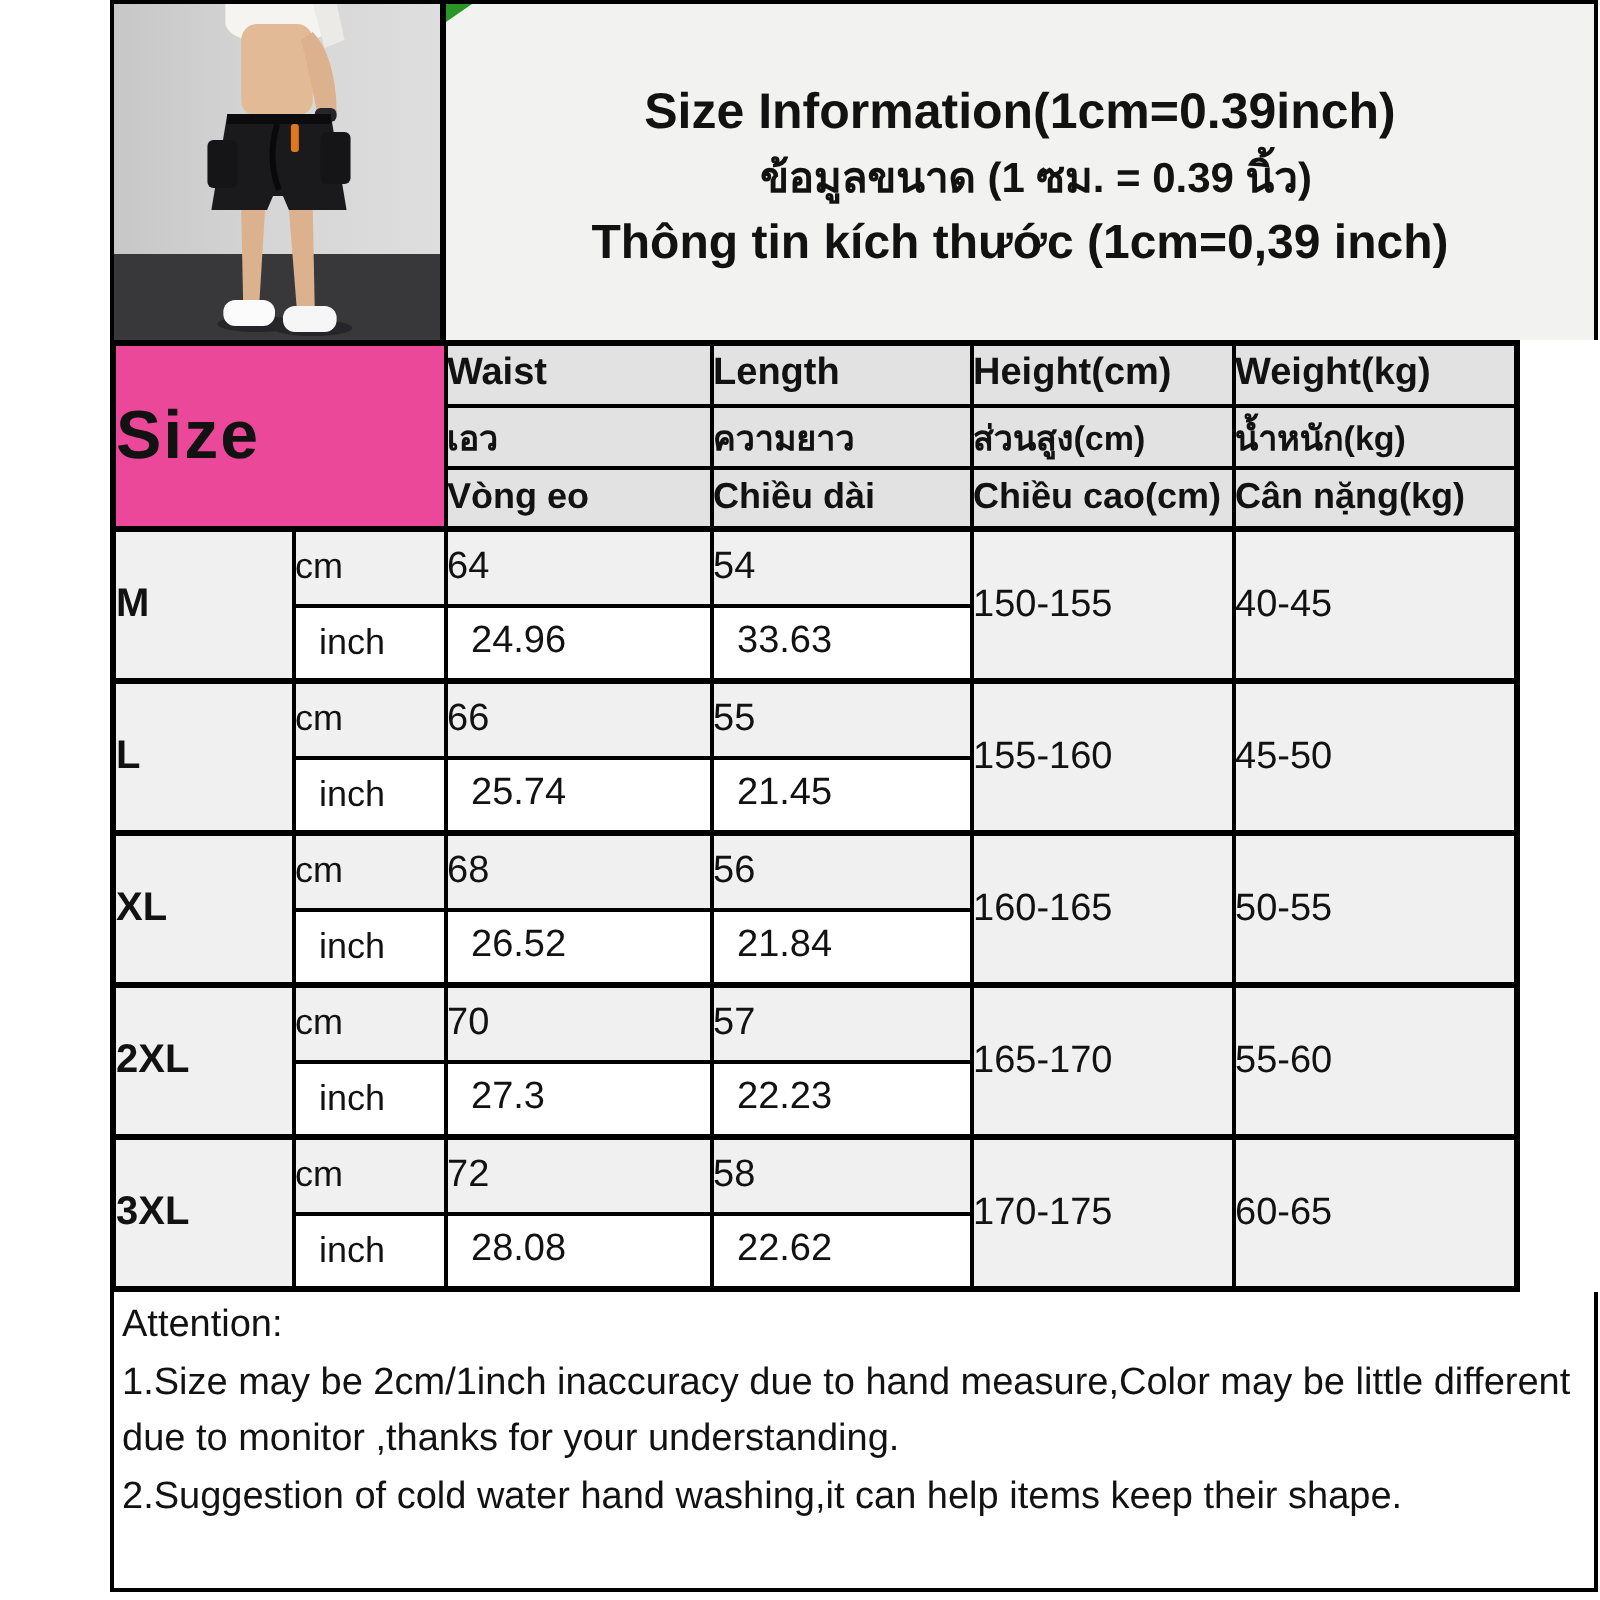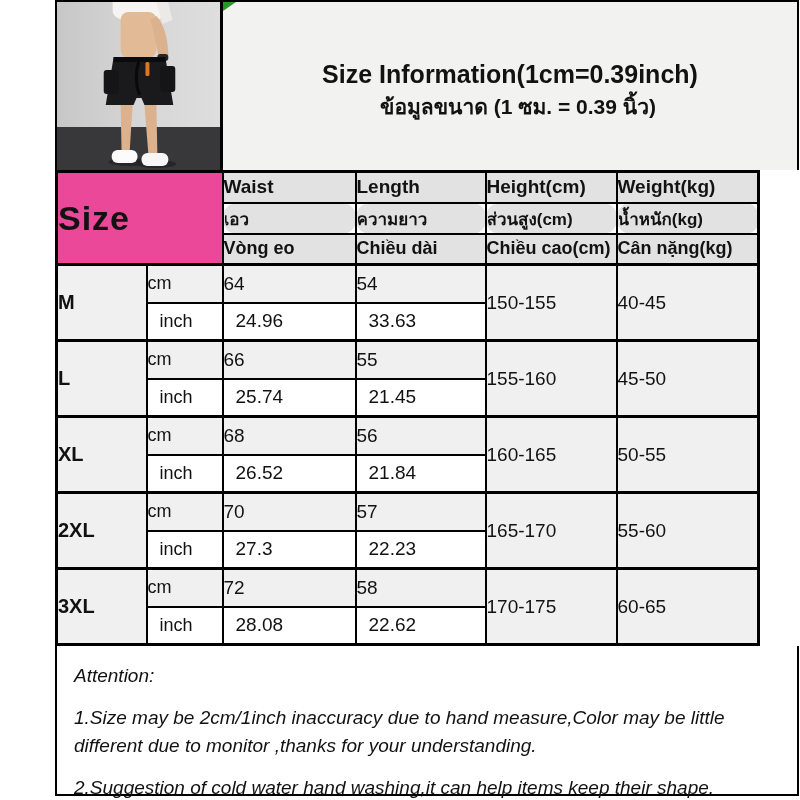--- a/index.html
+++ b/index.html
@@ -70,21 +70,21 @@
 
   .col-size  { width: 90px; }
   .col-unit  { width: 76px; }
   .col-waist { width: 133px; }
   .col-length{ width: 130px; }
   .col-height{ width: 131px; }
   .col-weight{ width: 142px; }
 
   th.hdr { background: #e2e2e2; font-weight: 700; }
   th.hdr-en { font-size: 19px; }
-  th.hdr-th { font-size: 17px; border-radius: 14px; }
+  th.hdr-th { font-size: 17px; }
   th.hdr-vi { font-size: 18px; }
   th.size-big {
     background: #ec4899;
     font-size: 34px; font-weight: 700;
     letter-spacing: 1px;
   }
   td.size-label {
     background: #e2e2e2;
     font-weight: 700; font-size: 20px;
   }
@@ -98,21 +98,21 @@
   .attention-box {
     height: 150px;
     border: 2px solid #000;
     border-top: none;
     background: #fff;
     padding: 3px 6px 0 4px;
     font-size: 19px;
     line-height: 1.5;
     font-weight: 400;
   }
-  .attention-box p { margin: 13px; font-style: italic; }
+  .attention-box p { margin: 0; }
 </style>
 </head>
 <body>
 
 <div class="sheet">
 
   <div class="top-section">
     <div class="photo-cell">
       <svg viewBox="0 0 164 168" preserveAspectRatio="none">
         <defs>
@@ -141,20 +141,21 @@
         <path d="M64,103 h12 l-3,48 h-8 z" fill="#dcb18d"></path>
         <path d="M88,103 h12 l1,50 h-9 z" fill="#dcb18d"></path>
         <rect x="55" y="148" width="26" height="13" rx="6" fill="#fbfbfb"></rect>
         <rect x="85" y="151" width="27" height="13" rx="6" fill="#f6f6f6"></rect>
       </svg>
     </div>
     <div class="title-cell">
       <div class="corner-triangle"></div>
       <div class="title-en">Size Information(1cm=0.39inch)</div>
       <div class="title-th">ข้อมูลขนาด (1 ซม. = 0.39 นิ้ว)</div>
+      <div class="title-vi">Thông tin kích thước (1cm=0,39 inch)</div>
     </div>
   </div>
 
   <table class="size-table">
     <colgroup>
       <col class="col-size">
         <col class="col-unit">
         <col class="col-waist">
       <col class="col-length">
         <col class="col-height">

